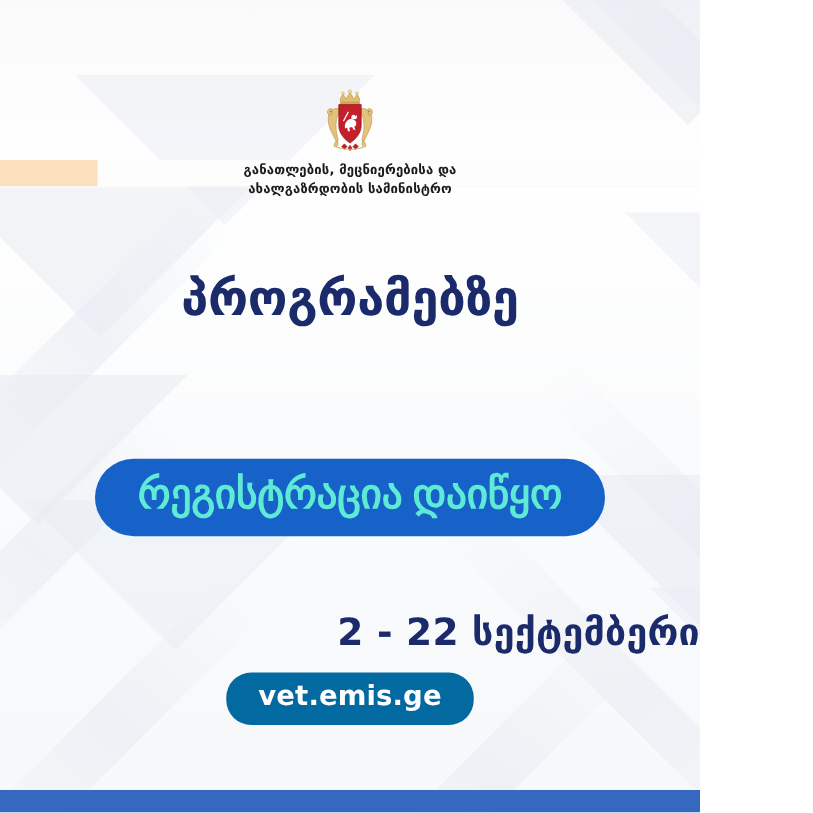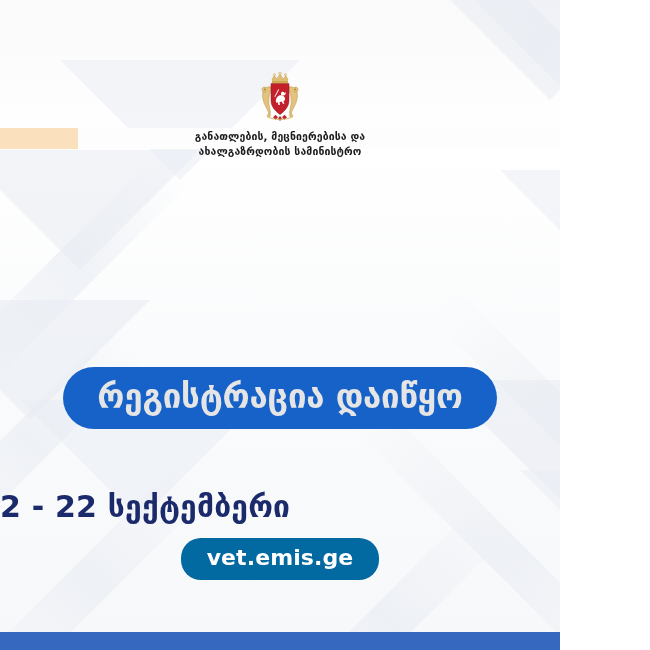--- a/index.html
+++ b/index.html
@@ -95,33 +95,34 @@
   .headline .ln{display:block;}
 
   
   .pill-wrap{
     position:absolute;left:0;right:0;top:367px;
     z-index:6;text-align:center;
   }
   .pill{
     display:inline-block;
     background:#1762c8;
-    color:#e5e5e5;
+    color:#5eead4;
     font-size:33px;
     font-weight:800;
     line-height:1;
     padding:13px 34px 16px 34px;
     border-radius:32px;
     letter-spacing:-0.2px;
+    font-family:Liberation Serif, serif;
   }
 
   
   .date{
     position:absolute;left:0;right:0;top:492px;
-    z-index:6;text-align:left;
+    z-index:6;text-align:right;
     color:#1b2a6b;
     font-weight:800;
     font-size:30px;
     line-height:1;
     letter-spacing:0.2px;
   }
 
   
   .url-wrap{
     position:absolute;left:0;right:0;top:538px;
@@ -222,20 +223,21 @@
           <path d="M50 86 L53 90 L50 94 L47 90 Z"></path>
         </g>
         <path d="M30 88 C38 93 62 93 70 88" fill="none" stroke="#d5ac55" stroke-width="1.6"></path>
       </svg>
     </span>
     <div class="ministry-name">განათლების, მეცნიერებისა და
 ახალგაზრდობის სამინისტრო</div>
   </div>
 
   <div class="headline">
+    <span class="ln">პროგრამებზე</span>
   </div>
 
   <div class="pill-wrap">
     <span class="pill">რეგისტრაცია დაიწყო</span>
   </div>
 
   <div class="date">2 - 22 სექტემბერი</div>
 
   <div class="url-wrap">
     <span class="url-badge">vet.emis.ge</span>

